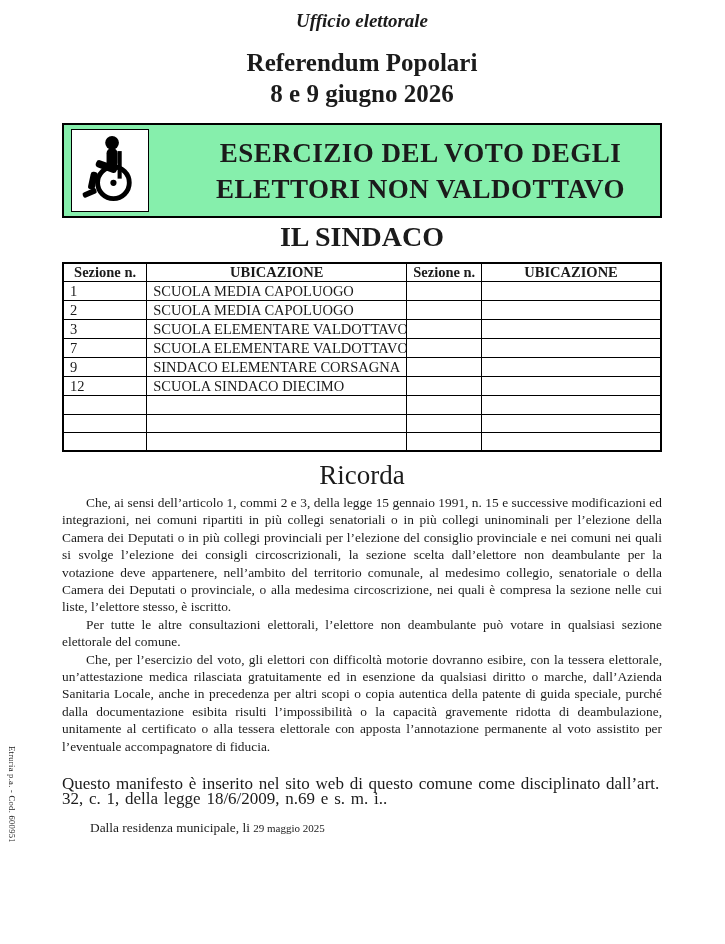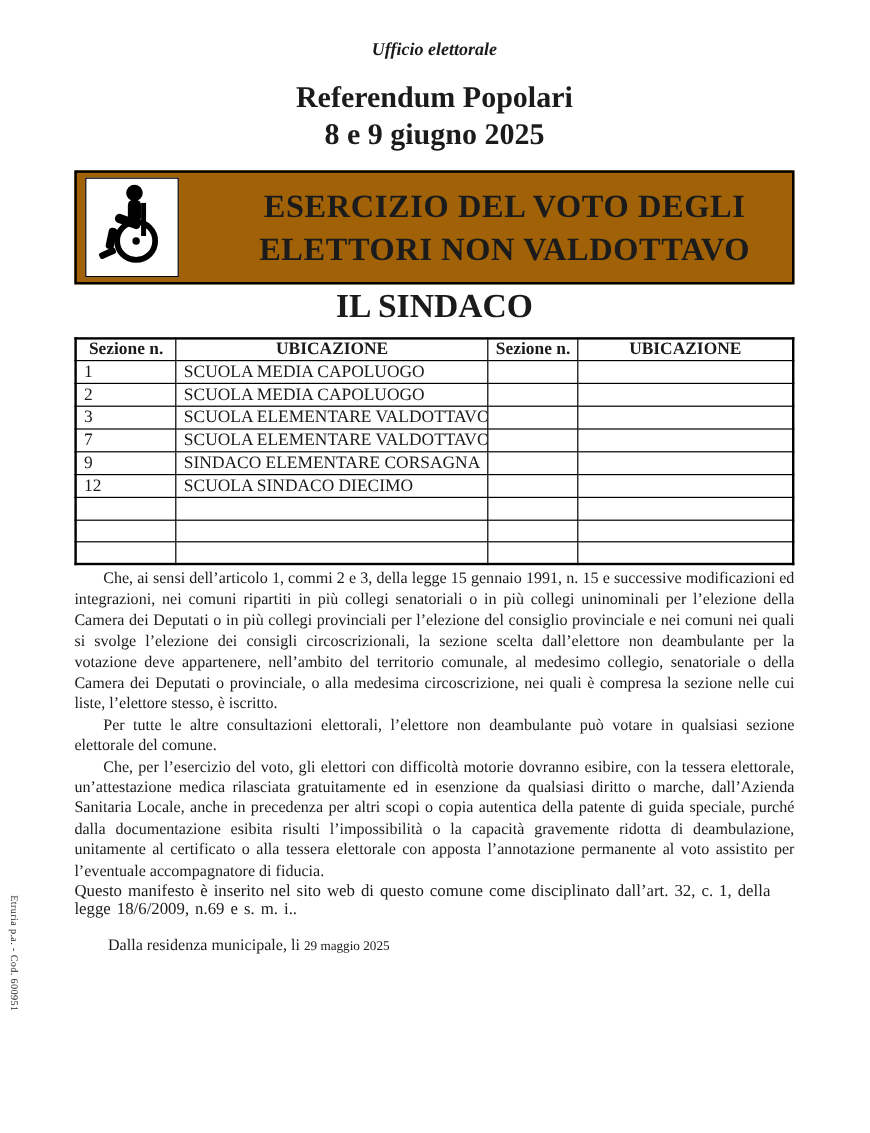--- a/index.html
+++ b/index.html
@@ -15,38 +15,38 @@
 
   .muni-title {
     margin-top: 28px;
     text-align: center;
     font-size: 32px;
     line-height: 38px;
     font-weight: 400;
     letter-spacing: 0.5px;
   }
   .office {
-    margin-top: 34px;
-    text-align: center;
-    font-size: 15px;
+    margin-top: 10px;
+    text-align: center;
+    font-size: 19px;
     font-style: italic;
     font-weight: 700;
   }
   .event-title {
     margin-top: 15px;
     text-align: center;
     font-size: 25px;
     font-weight: 700;
     line-height: 31px;
   }
 
   .banner {
     margin-top: 14px;
     height: 95px;
-    background: #a16207;
+    background: #86efac;
     border: 2px solid #000;
     display: flex;
     align-items: center;
     gap: 32px;
   }
   .icon-box {
     width: 78px; height: 83px;
     background: #ffffff;
     border: 1px solid #000;
     margin-left: 7px;
@@ -116,22 +116,22 @@
   }
   .ricorda-par {
     font-size: 13.4px;
     line-height: 17.4px;
     text-align: justify;
     text-indent: 24px;
   }
   .ricorda-body { margin-top: 2px; }
 
   .web-notice {
-    margin-top: 2px;
-    font-size: 14px;
+    margin-top: 21px;
+    font-size: 17px;
     line-height: 15px;
     word-spacing: 1.5px;
   }
   .place-date {
     margin-top: 14px;
     padding-left: 28px;
     font-size: 13.4px;
   }
   .place-date .small-date { font-size: 11px; }
 
@@ -148,21 +148,21 @@
   }
 </style>
 </head>
 <body>
 
 <div class="content">
 
   <div class="office">Ufficio elettorale</div>
   <div class="event-title">
     <div>Referendum Popolari</div>
-    <div>8 e 9 giugno 2025</div>
+    <div>8 e 9 giugno 2026</div>
   </div>
 
   <div class="banner">
     <div class="icon-box">
       <span>
         <svg width="62" height="70" viewBox="0 0 90 100" aria-hidden="true">
           <circle cx="48" cy="12" r="10" fill="#000"></circle>
           <rect x="40" y="20" width="16" height="28" rx="7" fill="#000"></rect>
           <rect x="24" y="41" width="32" height="11" rx="5" fill="#000" transform="rotate(20 40 46)"></rect>
           <rect x="15" y="54" width="10" height="26" rx="4" fill="#000" transform="rotate(12 20 67)"></rect>
@@ -247,20 +247,21 @@
       </tr>
       <tr>
         <td></td>
         <td></td>
         <td></td>
         <td></td>
       </tr>
     </tbody>
   </table>
 
+  <div class="ricorda-heading">Ricorda</div>
   <div class="ricorda-body">
     <p class="ricorda-par">Che, ai sensi dell’articolo 1, commi 2 e 3, della legge 15 gennaio 1991, n. 15 e successive modificazioni ed integrazioni, nei comuni ripartiti in più collegi senatoriali o in più collegi uninominali per l’elezione della Camera dei Deputati o in più collegi provinciali per l’elezione del consiglio provinciale e nei comuni nei quali si svolge l’elezione dei consigli circoscrizionali, la sezione scelta dall’elettore non deambulante per la votazione deve appartenere, nell’ambito del territorio comunale, al medesimo collegio, senatoriale o della Camera dei Deputati o provinciale, o alla medesima circoscrizione, nei quali è compresa la sezione nelle cui liste, l’elettore stesso, è iscritto.</p>
     <p class="ricorda-par">Per tutte le altre consultazioni elettorali, l’elettore non deambulante può votare in qualsiasi sezione elettorale del comune.</p>
     <p class="ricorda-par">Che, per l’esercizio del voto, gli elettori con difficoltà motorie dovranno esibire, con la tessera elettorale, un’attestazione medica rilasciata gratuitamente ed in esenzione da qualsiasi diritto o marche, dall’Azienda Sanitaria Locale, anche in precedenza per altri scopi o copia autentica della patente di guida speciale, purché dalla documentazione esibita risulti l’impossibilità o la capacità gravemente ridotta di deambulazione, unitamente al certificato o alla tessera elettorale con apposta l’annotazione permanente al voto assistito per l’eventuale accompagnatore di fiducia.</p>
   </div>
 
   <div class="web-notice">Questo manifesto è inserito nel sito web di questo comune come disciplinato dall’art. 32, c. 1, della legge 18/6/2009, n.69 e s. m. i..</div>
 
   <div class="place-date">
     <span>Dalla residenza municipale, li </span><span class="small-date">29 maggio 2025</span>

